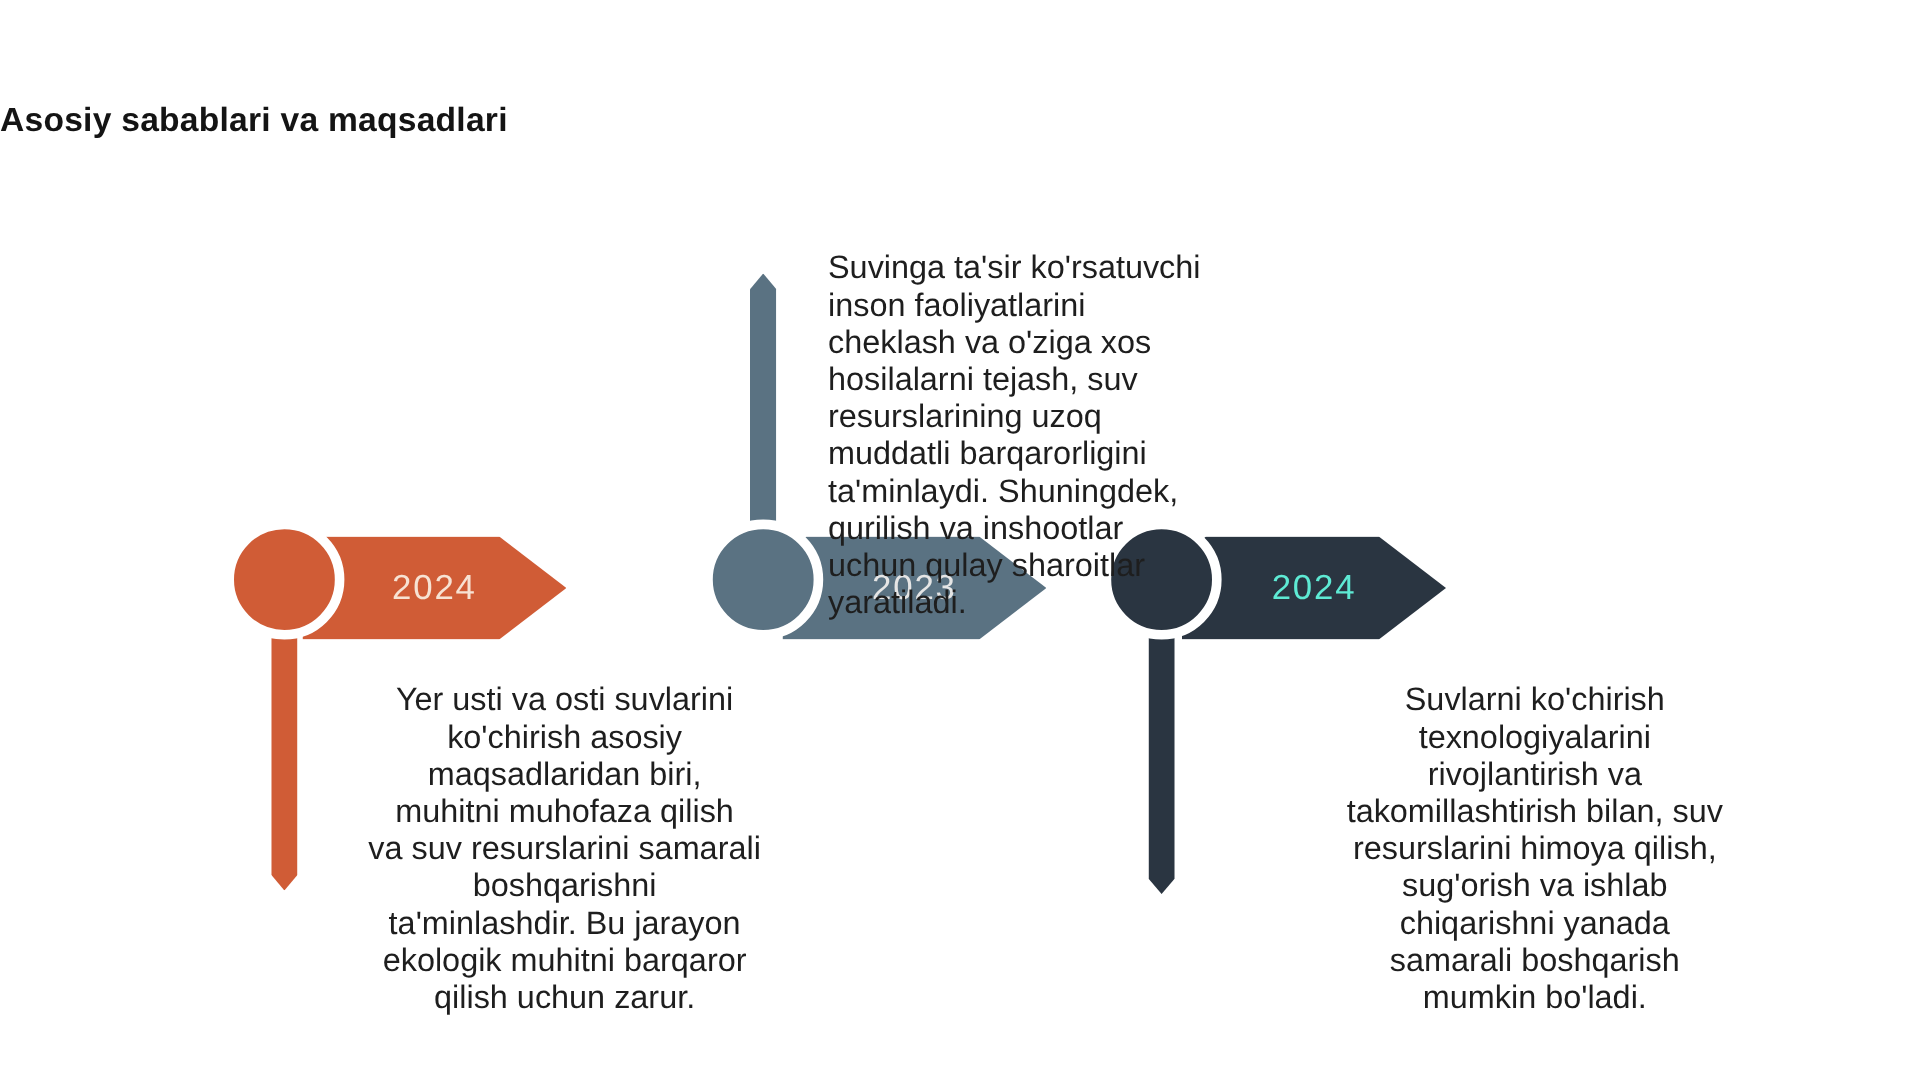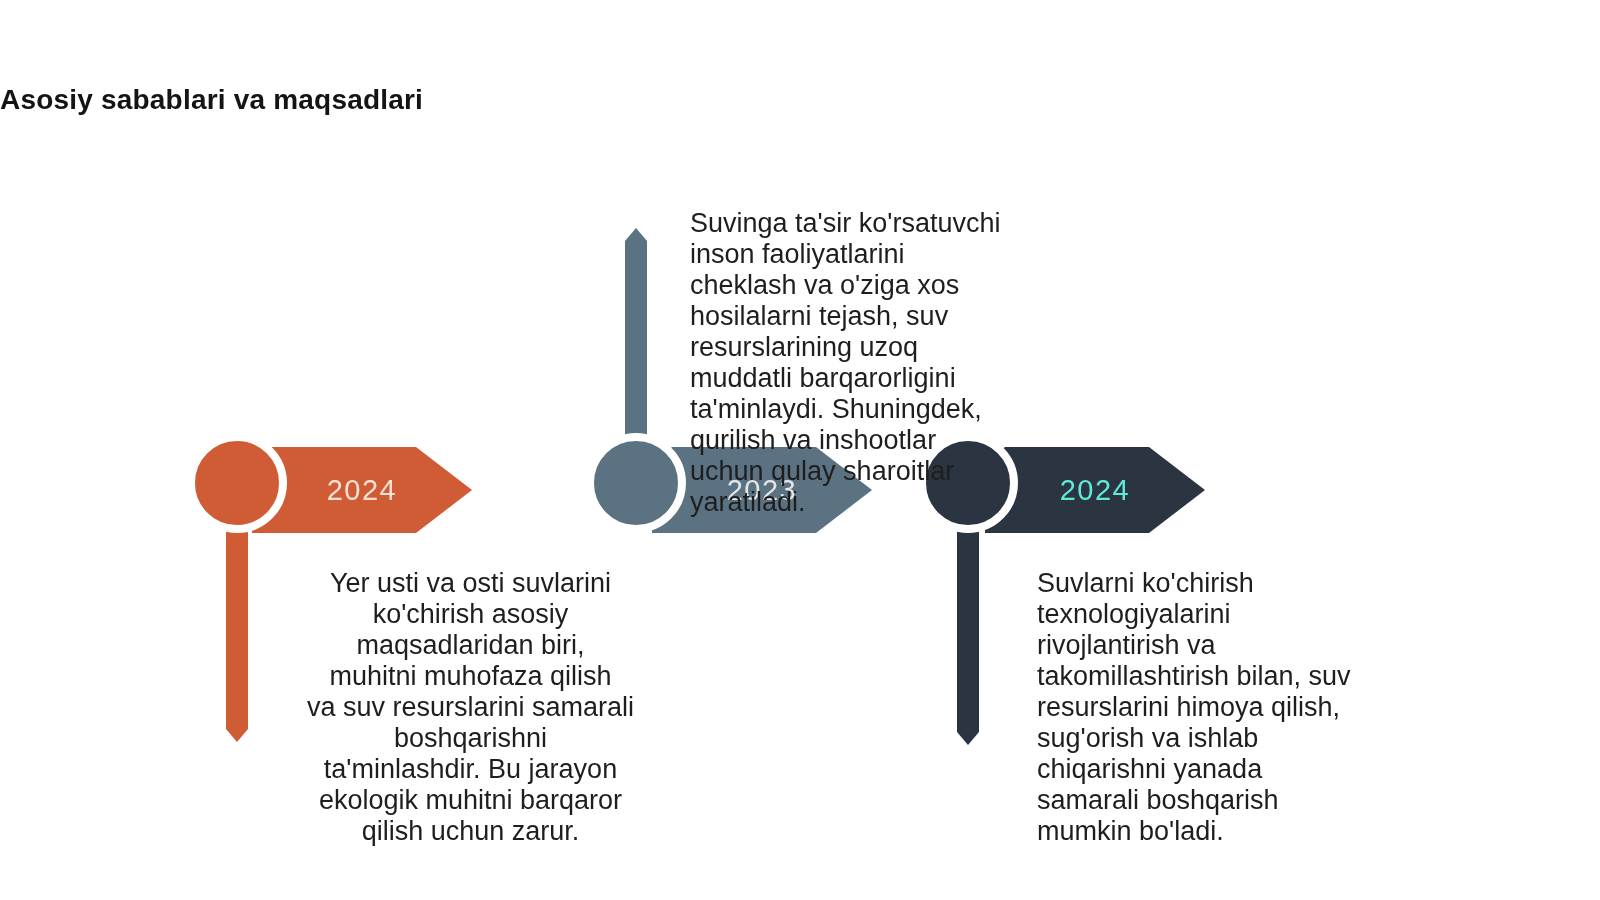--- a/index.html
+++ b/index.html
@@ -73,21 +73,21 @@
   .m1 .para   { left: 288px; top: 568px; width: 365px; text-align: center; }
   
   .m2 .vline  { left: 625px; top: 228px; height: 242px; }
   .m2 .banner { left: 652px; top: 447px; }
   .m2 .node   { left: 586px; top: 433px; }
   .m2 .para   { left: 690px; top: 208px; width: 355px; }
   
   .m3 .vline  { left: 957px; top: 508px; height: 237px; }
   .m3 .banner { left: 985px; top: 447px; }
   .m3 .node   { left: 918px; top: 433px; }
-  .m3 .para   { left: 1037px; top: 568px; width: 380px; }
+  .m3 .para   { left: 1089px; top: 568px; width: 380px; text-align: center; }
 </style>
 </head>
 <body>
 
 <div class="canvas">
 
   <div class="title">Asosiy sabablari va maqsadlari</div>
 
   <div class="milestone m1">
     <div class="vline down" style="background-color: rgb(208, 92, 54);"></div>

